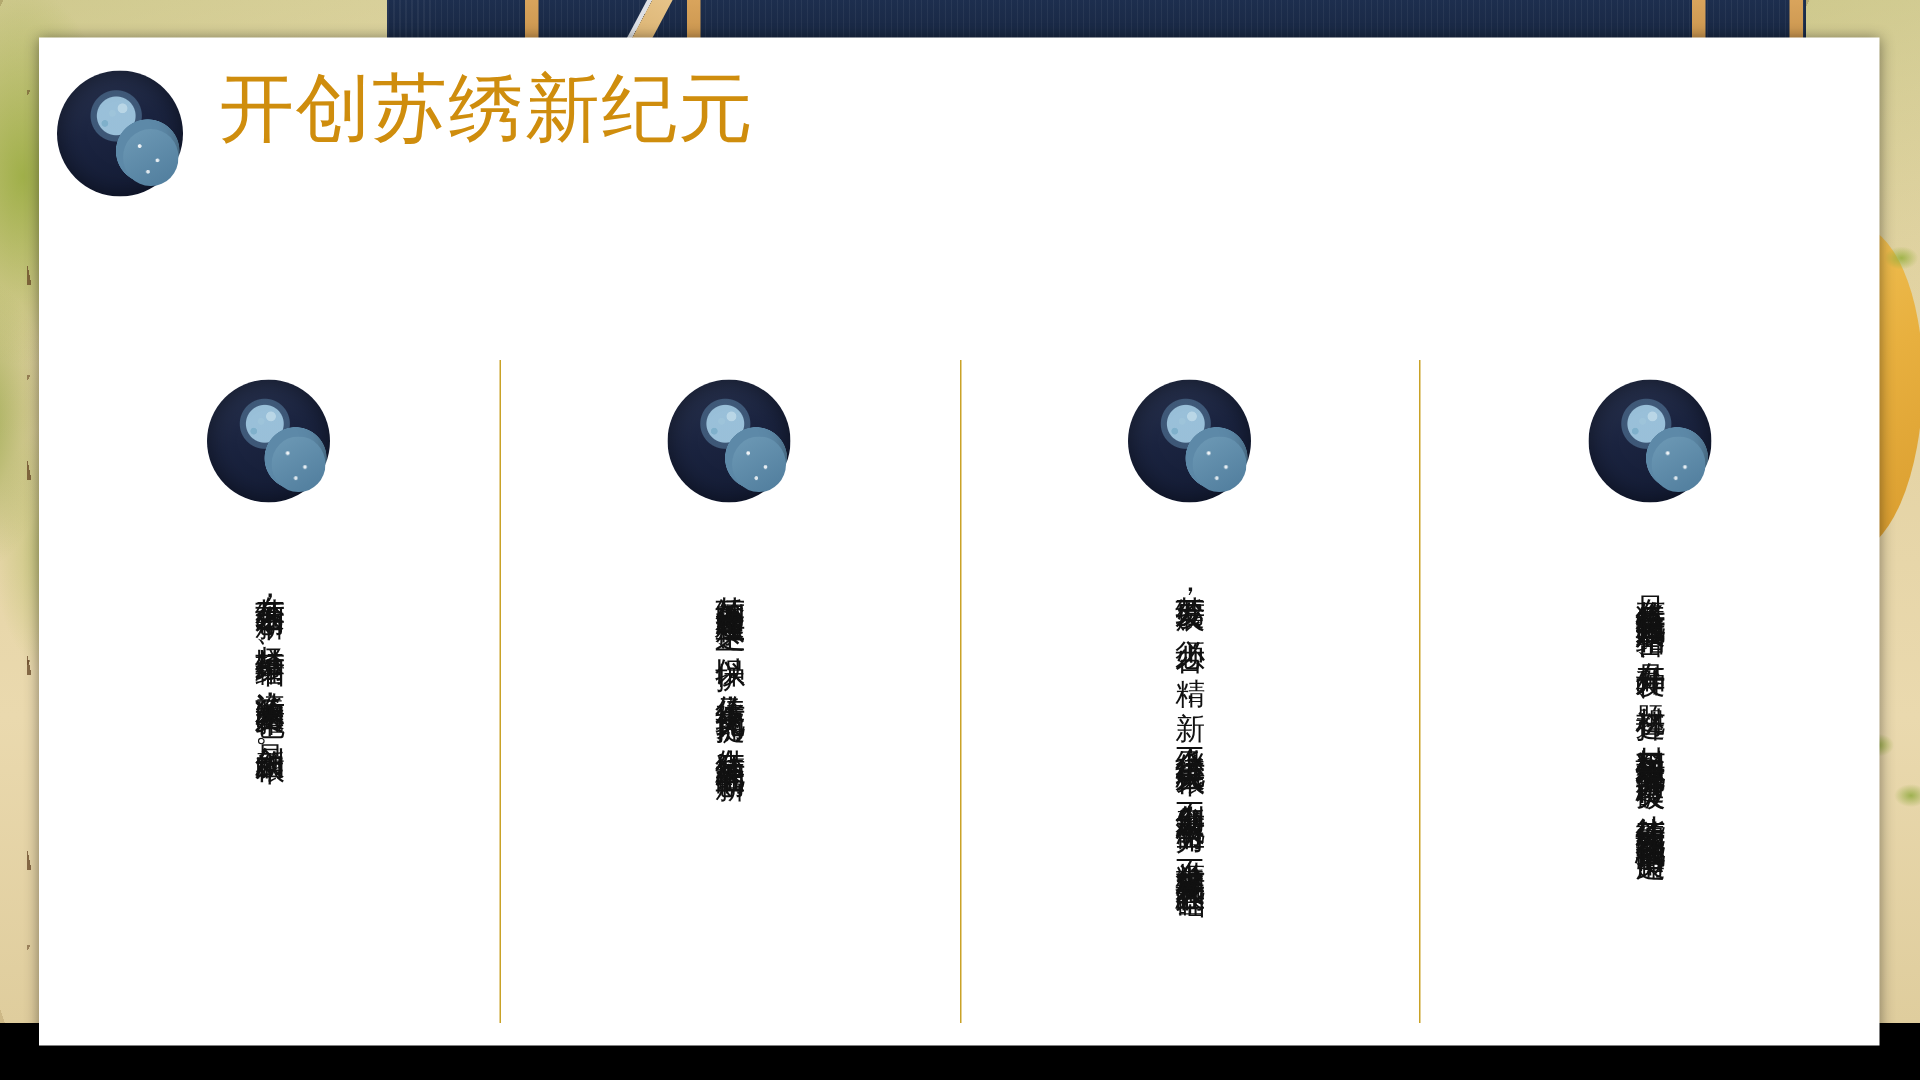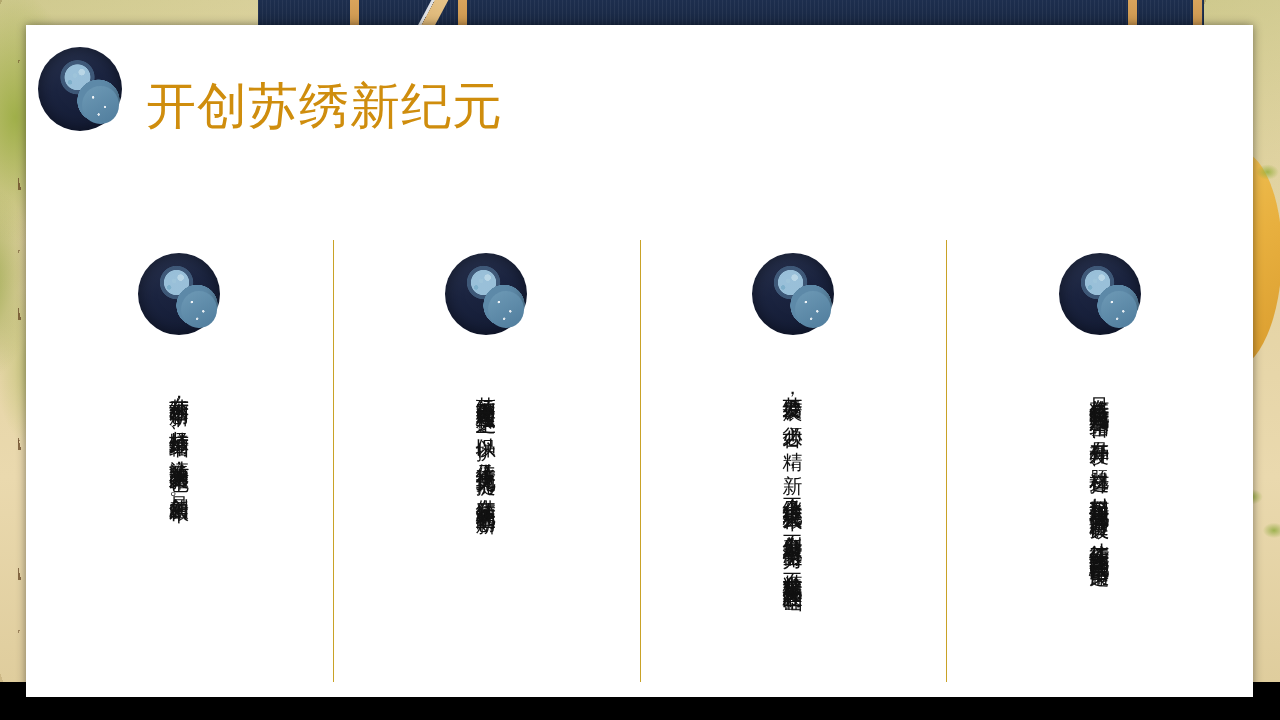--- a/index.html
+++ b/index.html
@@ -81,21 +81,21 @@
   }
 
   
   #card{
     position:absolute; left:26px; top:25px; width:1227px; height:672px;
     background:#fff;
     box-shadow:0 0 9px rgba(0,0,0,.45);
   }
 
   
-  #header{ position:absolute; left:12px; top:22px; display:flex; align-items:flex-end; }
+  #header{ position:absolute; left:12px; top:22px; display:flex; align-items:flex-start; }
   .emb-circle{
     border-radius:50%;
     background:
       radial-gradient(circle at 72% 64%, #5d89a8 0 26%, transparent 26.5%),
       radial-gradient(circle at 44% 34%, #9ec4da 0 2px, transparent 2.5px),
       radial-gradient(circle at 52% 30%, #b9d6e6 0 3px, transparent 3.5px),
       radial-gradient(circle at 38% 42%, #7fb0cb 0 2px, transparent 2.5px),
       radial-gradient(circle at 47% 36%, rgba(160,200,225,.95) 0 18%, rgba(90,130,165,.55) 19% 24%, transparent 25%),
       linear-gradient(30deg, #35b0b5 0 3%, transparent 3.5%),
       linear-gradient(160deg,#2a3450,#1b2440 45%,#121a33);

